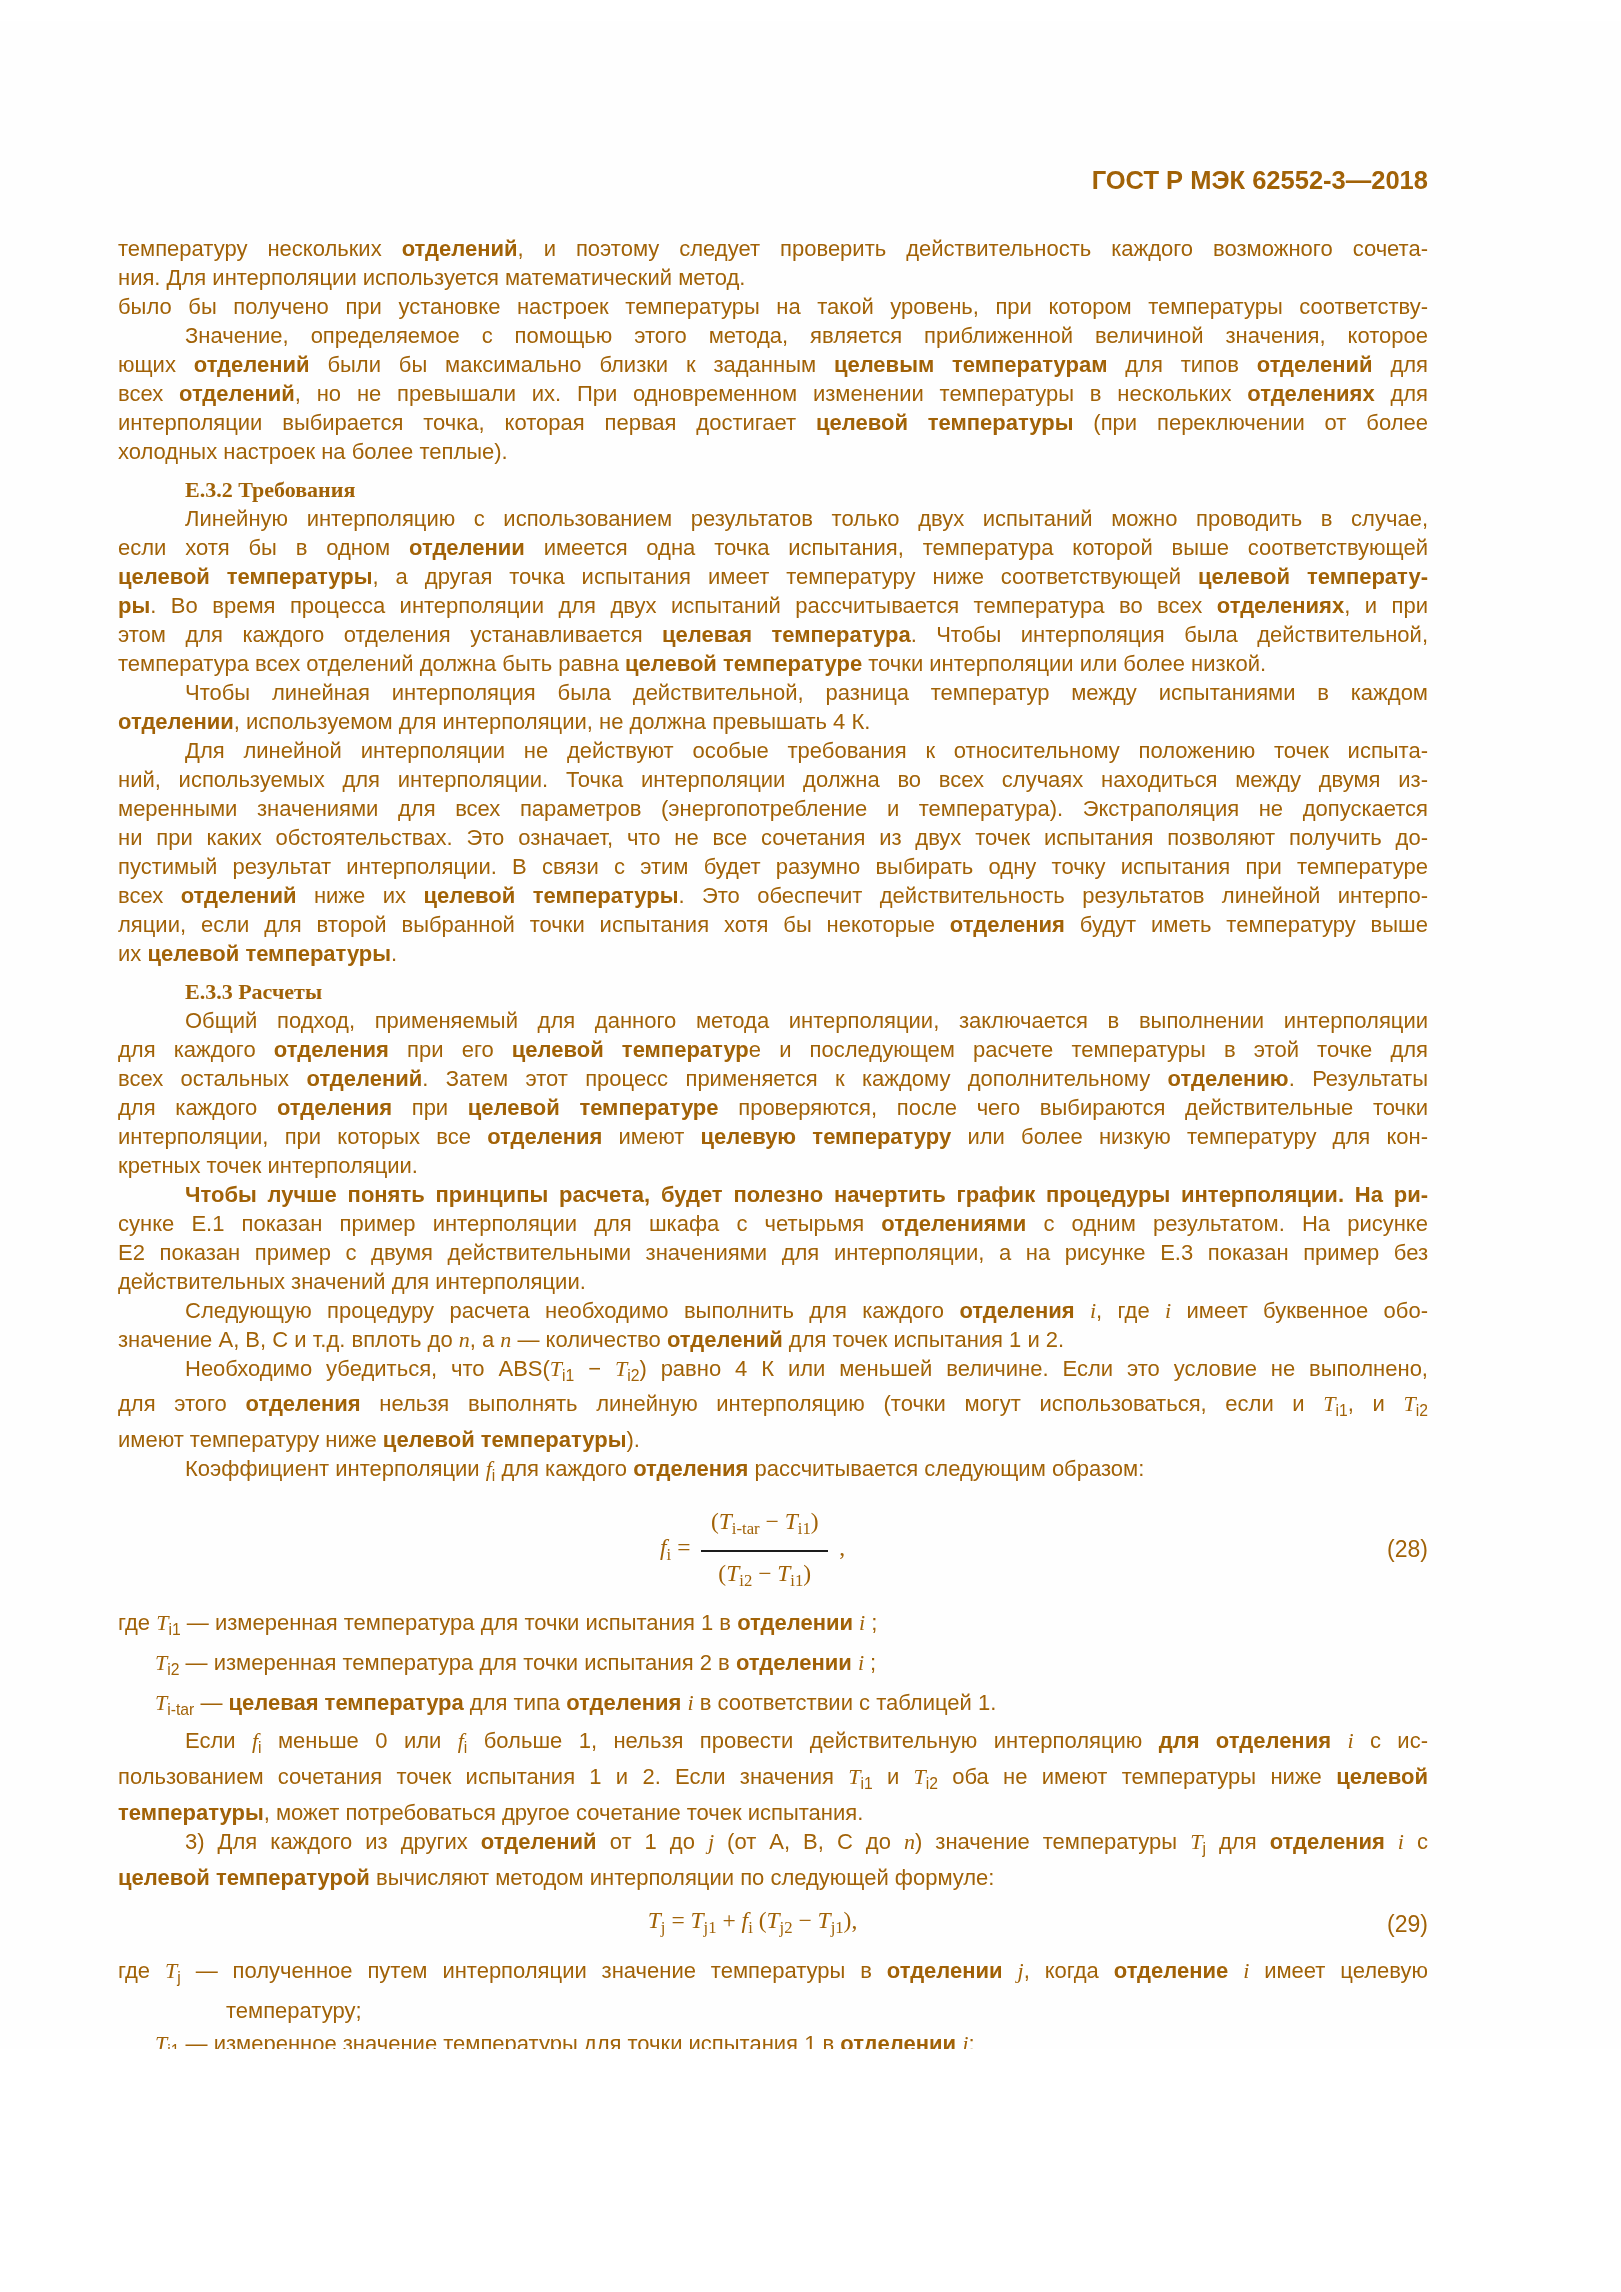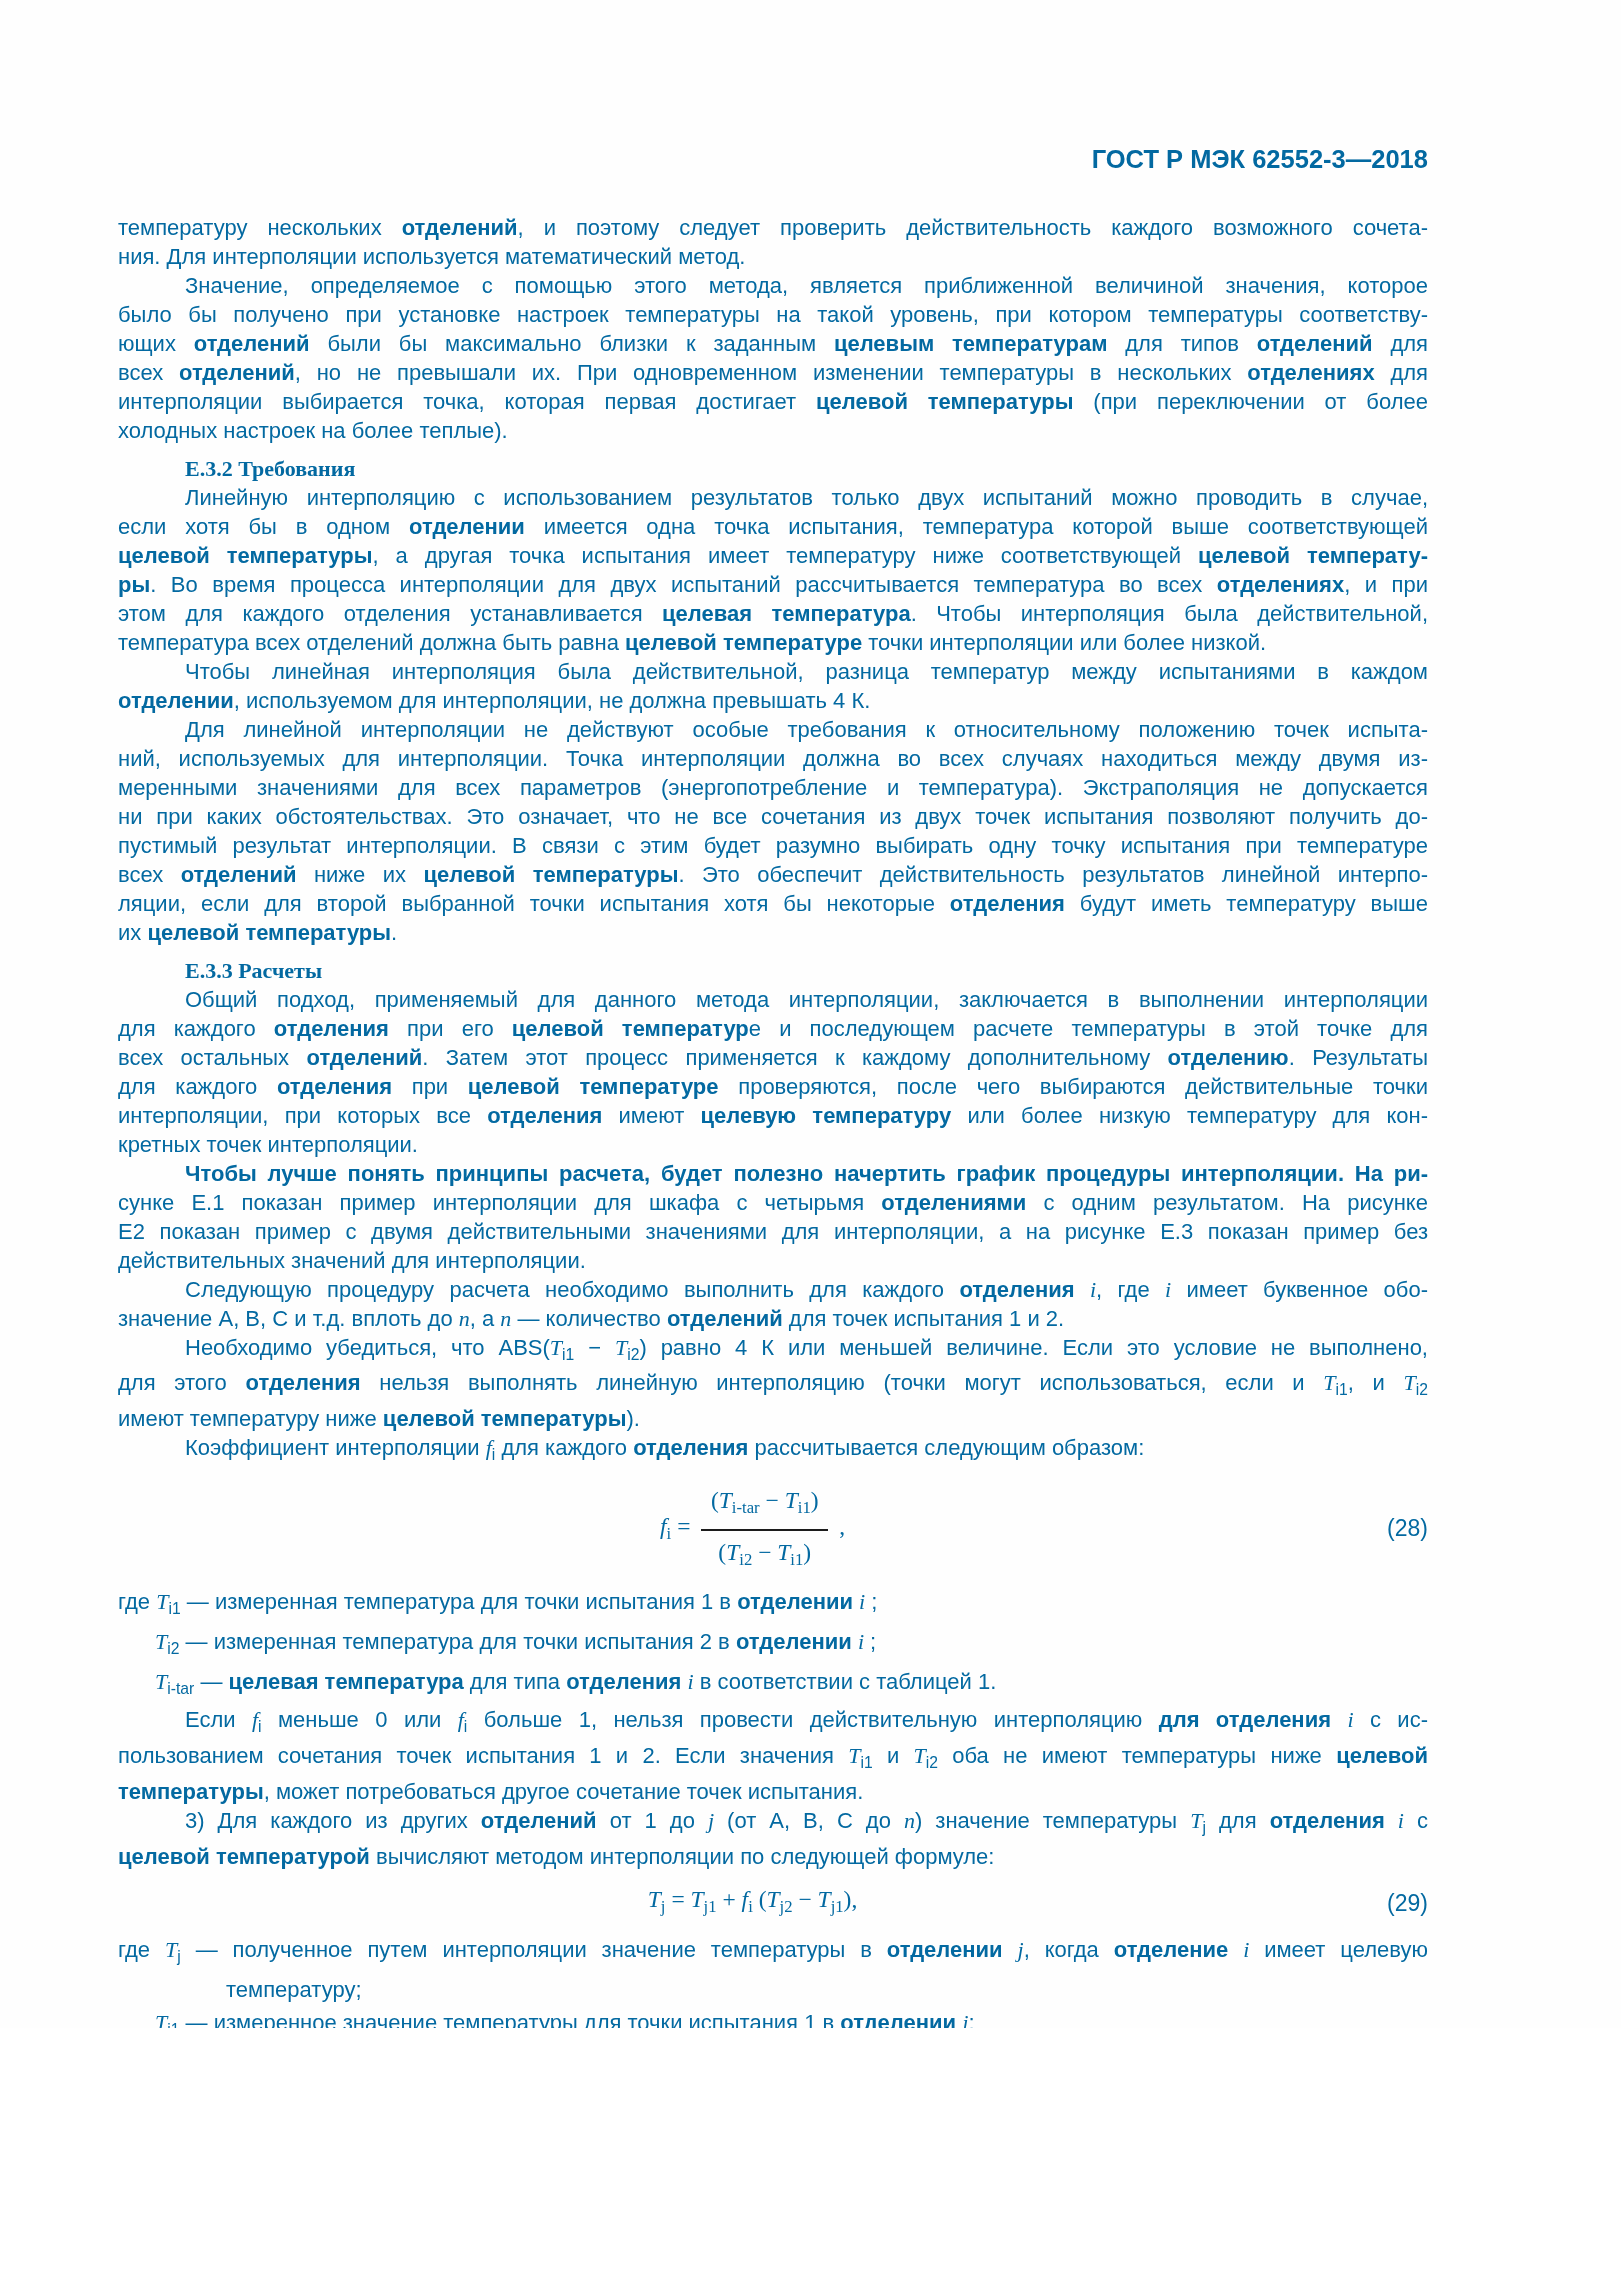--- a/index.html
+++ b/index.html
@@ -1,22 +1,23 @@
 <!DOCTYPE html>
 <html><head>
 <meta charset="utf-8">
 <style>
   html,body{margin:0;padding:0;background:#ffffff;}
   .page{
     position:relative;
     width:1621px;height:2028px;
     background:#fefefe;
-    color:#0369a1;
+    color:#a16207;
     font-family:"Liberation Sans",sans-serif;
     overflow:hidden;
+    margin-top:21px;
   }
   .running-header{
     position:absolute;top:145px;left:118px;width:1310px;
     text-align:right;font-size:25.5px;font-weight:700;
   }
   .content{
     position:absolute;top:213px;left:118px;width:1310px;
   }
   .ln{
     font-size:22px;line-height:29px;
@@ -46,22 +47,22 @@
 
 <div class="page">
   <div class="running-header">ГОСТ Р МЭК 62552-3—2018</div>
 
   <div class="content">
       <div class="block p">
         <div class="ln"><span>температуру нескольких </span><span class="b">отделений</span><span>, и поэтому следует проверить действительность каждого возможного сочета-</span></div>
         <div class="ln last"><span>ния. Для интерполяции используется математический метод.</span></div>
       </div>
       <div class="block p">
+        <div class="ln"><span>было бы получено при установке настроек температуры на такой уровень, при котором температуры соответству-</span></div>
         <div class="ln" style="padding-left: 67px;"><span>Значение, определяемое с помощью этого метода, является приближенной величиной значения, которое</span></div>
-        <div class="ln"><span>было бы получено при установке настроек температуры на такой уровень, при котором температуры соответству-</span></div>
         <div class="ln"><span>ющих </span><span class="b">отделений</span><span> были бы максимально близки к заданным </span><span class="b">целевым температурам</span><span> для типов </span><span class="b">отделений</span><span> для</span></div>
         <div class="ln"><span>всех </span><span class="b">отделений</span><span>, но не превышали их. При одновременном изменении температуры в нескольких </span><span class="b">отделениях</span><span> для</span></div>
         <div class="ln"><span>интерполяции выбирается точка, которая первая достигает </span><span class="b">целевой температуры</span><span> (при переключении от более</span></div>
         <div class="ln last"><span>холодных настроек на более теплые).</span></div>
       </div>
       <div class="block h">
         <div class="ln last" style="padding-left: 67px;"><span>Е.3.2 Требования</span></div>
       </div>
       <div class="block p">
         <div class="ln" style="padding-left: 67px;"><span>Линейную интерполяцию с использованием результатов только двух испытаний можно проводить в случае,</span></div>

